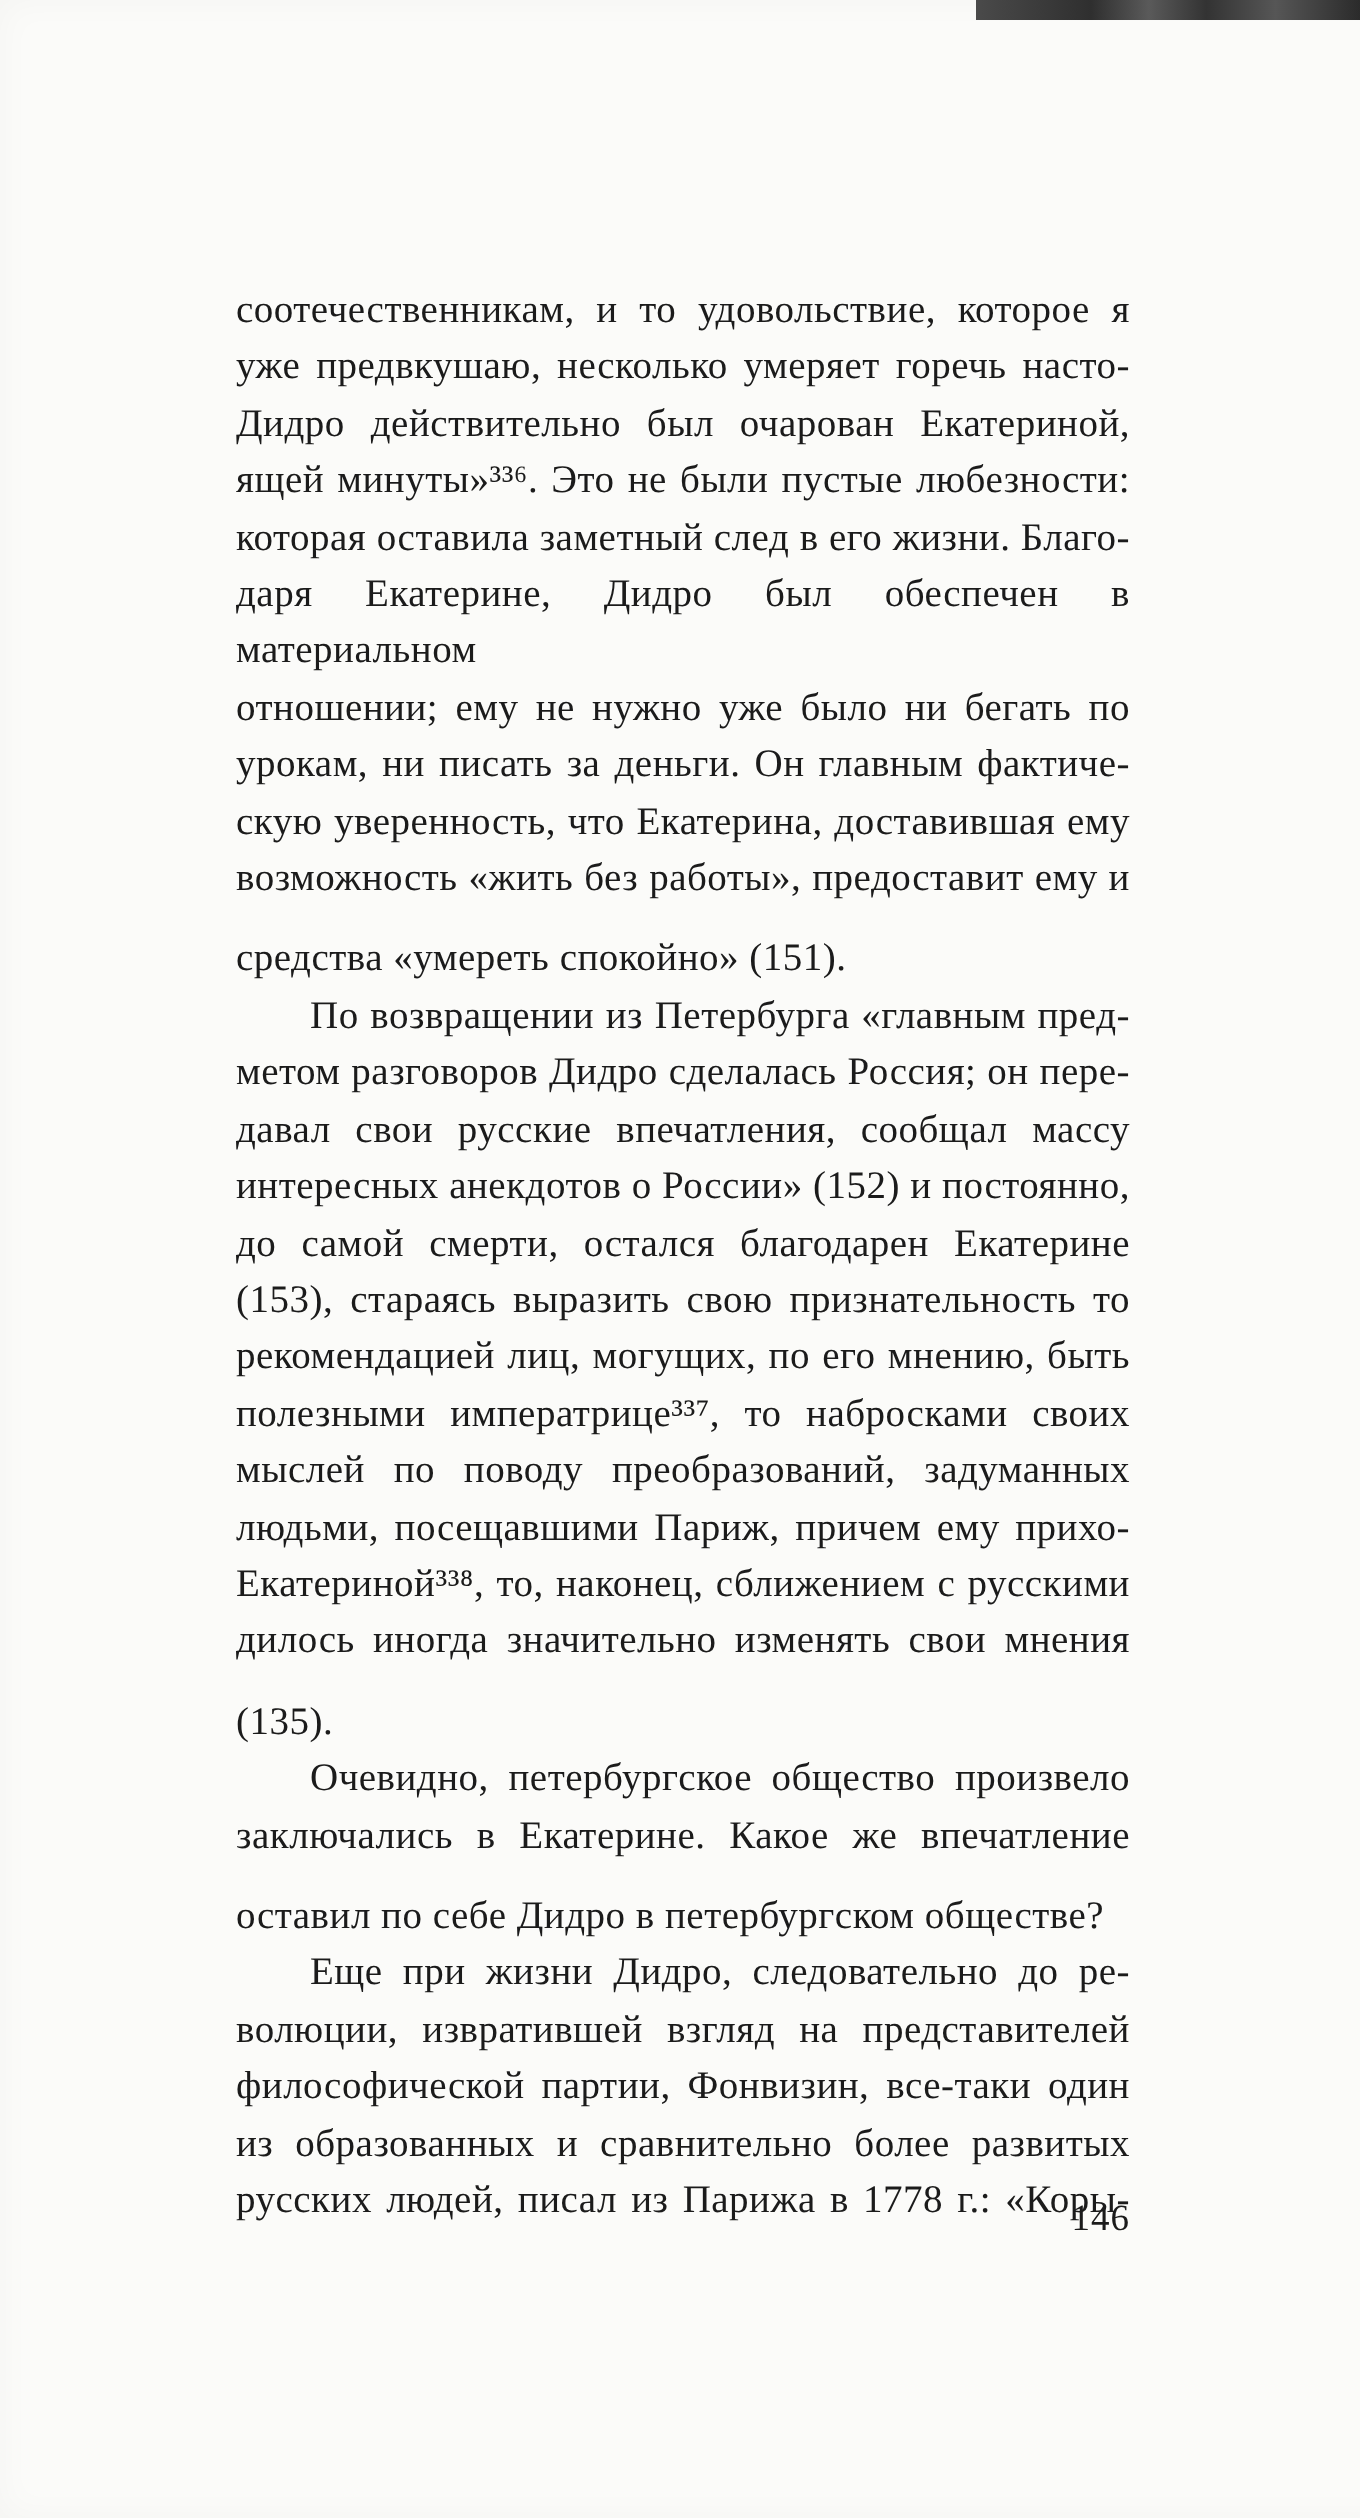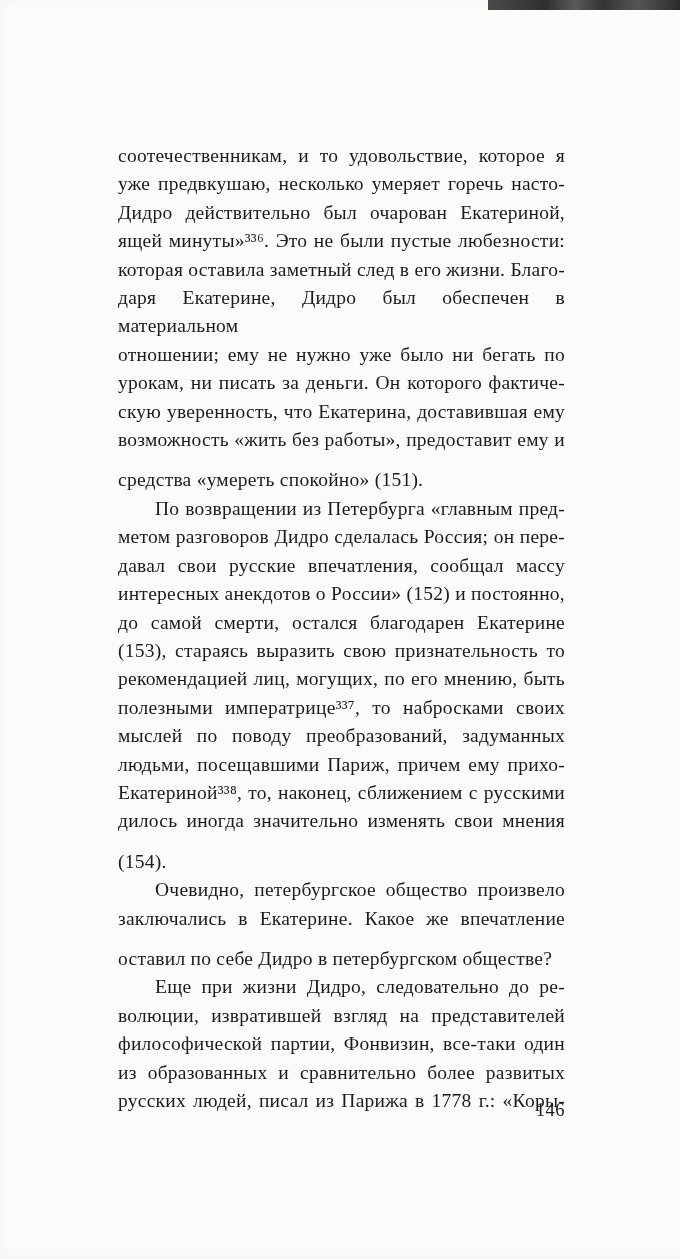--- a/index.html
+++ b/index.html
@@ -68,39 +68,39 @@
   <div class="scan-bar" style="background-color: rgb(60, 60, 60);"></div>
   <div class="text-block">
       <div class="para">
         <div class="line first">соотечественникам, и то удовольствие, которое я</div>
         <div class="line">уже предвкушаю, несколько умеряет горечь насто-</div>
         <div class="line">Дидро действительно был очарован Екатериной,</div>
         <div class="line">ящей минуты»³³⁶. Это не были пустые любезности:</div>
         <div class="line">которая оставила заметный след в его жизни. Благо-</div>
         <div class="line">даря Екатерине, Дидро был обеспечен в материальном</div>
         <div class="line">отношении; ему не нужно уже было ни бегать по</div>
-        <div class="line">урокам, ни писать за деньги. Он которого фактиче-</div>
+        <div class="line">урокам, ни писать за деньги. Он главным фактиче-</div>
         <div class="line">скую уверенность, что Екатерина, доставившая ему</div>
         <div class="line">возможность «жить без работы», предоставит ему и</div>
         <div class="line end">средства «умереть спокойно» (151).</div>
       </div>
       <div class="para indent">
         <div class="line first">По возвращении из Петербурга «главным пред-</div>
         <div class="line">метом разговоров Дидро сделалась Россия; он пере-</div>
         <div class="line">давал свои русские впечатления, сообщал массу</div>
         <div class="line">интересных анекдотов о России» (152) и постоянно,</div>
         <div class="line">до самой смерти, остался благодарен Екатерине</div>
         <div class="line">(153), стараясь выразить свою признательность то</div>
         <div class="line">рекомендацией лиц, могущих, по его мнению, быть</div>
         <div class="line">полезными императрице³³⁷, то набросками своих</div>
         <div class="line">мыслей по поводу преобразований, задуманных</div>
         <div class="line">людьми, посещавшими Париж, причем ему прихо-</div>
         <div class="line">Екатериной³³⁸, то, наконец, сближением с русскими</div>
         <div class="line">дилось иногда значительно изменять свои мнения</div>
-        <div class="line end">(154).</div>
+        <div class="line end">(135).</div>
       </div>
       <div class="para indent">
         <div class="line first">Очевидно, петербургское общество произвело</div>
         <div class="line">заключались в Екатерине. Какое же впечатление</div>
         <div class="line end">оставил по себе Дидро в петербургском обществе?</div>
       </div>
       <div class="para indent">
         <div class="line first">Еще при жизни Дидро, следовательно до ре-</div>
         <div class="line">волюции, извратившей взгляд на представителей</div>
         <div class="line">философической партии, Фонвизин, все-таки один</div>

